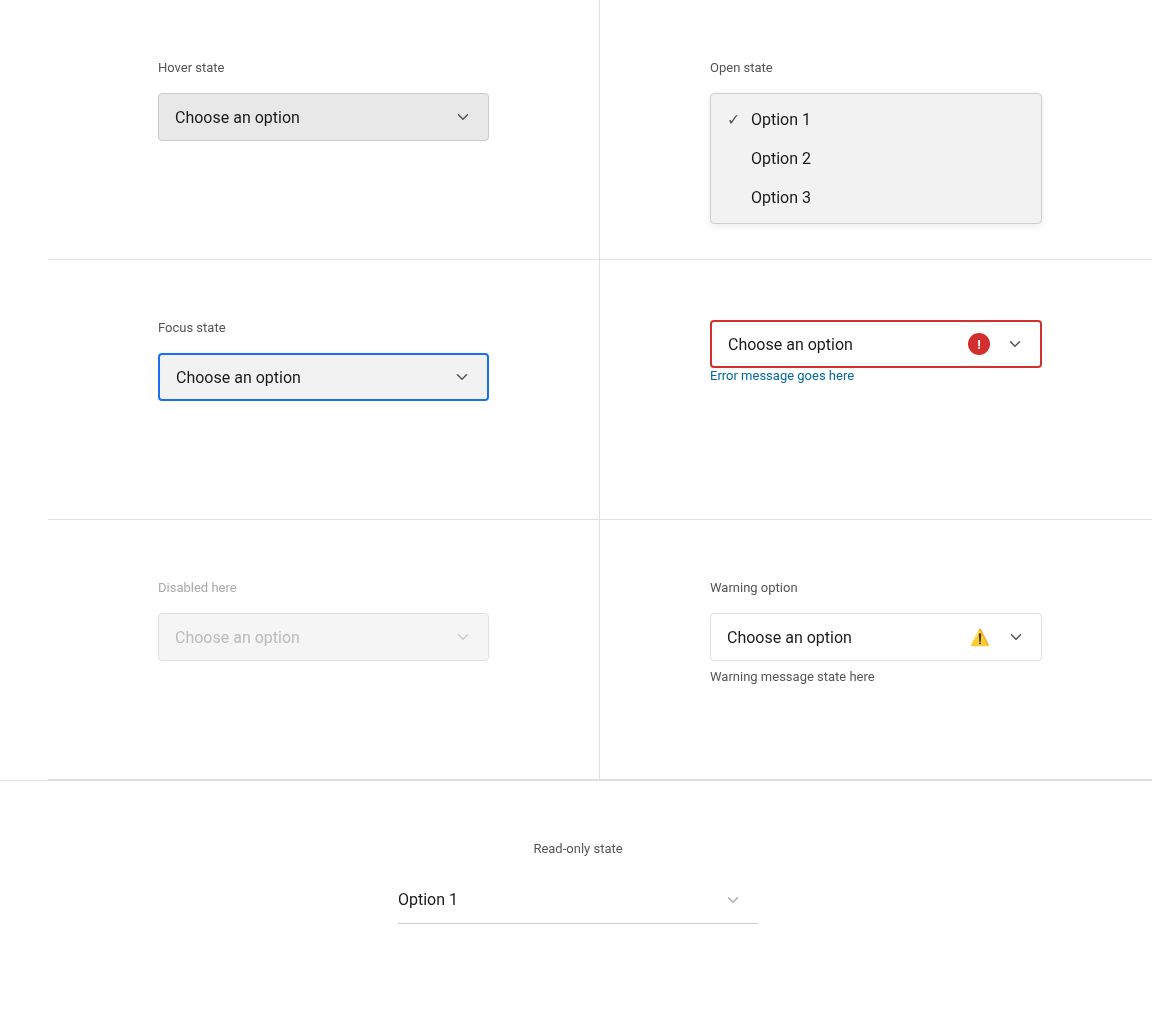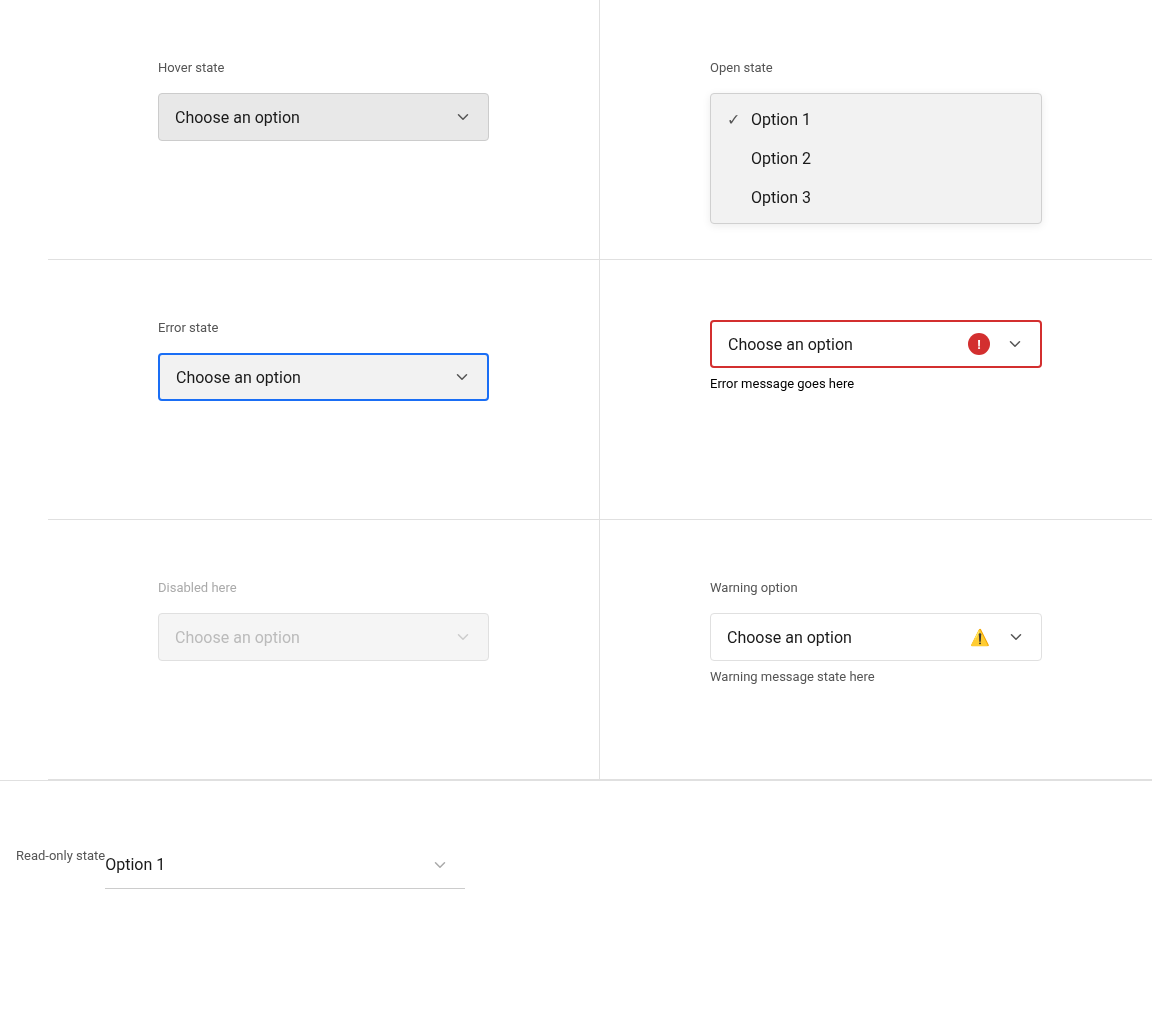--- a/index.html
+++ b/index.html
@@ -148,22 +148,21 @@
       display: flex;
       align-items: center;
       justify-content: center;
       font-size: 16px;
       margin-right: 8px;
       flex-shrink: 0;
     }
 
     .error-message {
       font-size: 13px;
-      color: #000000;
-      margin-top: 8px;
+      color: #0369a1;
     }
 
     .warning-message {
       font-size: 13px;
       color: #555;
       margin-top: 8px;
     }
 
     
     .dropdown-open {
@@ -190,23 +189,23 @@
     .dropdown-item-selected::before {
       content: '✓';
       position: absolute;
       left: 16px;
       color: #555;
     }
 
     
     .readonly-section {
       display: flex;
-      flex-direction: row;
+      flex-direction: column;
       align-items: center;
-      padding: 60px 0 40px 16px;
+      padding: 60px 0 40px 4px;
     }
 
     .readonly-state-label {
       font-size: 13px;
       color: #555;
       margin-bottom: 20px;
     }
 
     .readonly-select-wrapper {
       width: 360px;
@@ -234,21 +233,21 @@
     <div class="select-wrapper">
       <div class="dropdown-open">
         <div class="dropdown-item dropdown-item-selected">Option 1</div>
         <div class="dropdown-item">Option 2</div>
         <div class="dropdown-item">Option 3</div>
       </div>
     </div>
   </div>
 
   <div class="grid-cell">
-    <span class="state-label">Error state</span>
+    <span class="state-label">Focus state</span>
     <div class="select-wrapper">
       <div class="select-box select-box-focus">
         <span class="select-text">Choose an option</span>
         <svg class="chevron-icon" viewBox="0 0 24 24" fill="none" stroke="currentColor" stroke-width="2" stroke-linecap="round" stroke-linejoin="round">
           <polyline points="6 9 12 15 18 9"></polyline>
         </svg>
       </div>
     </div>
   </div>
 

